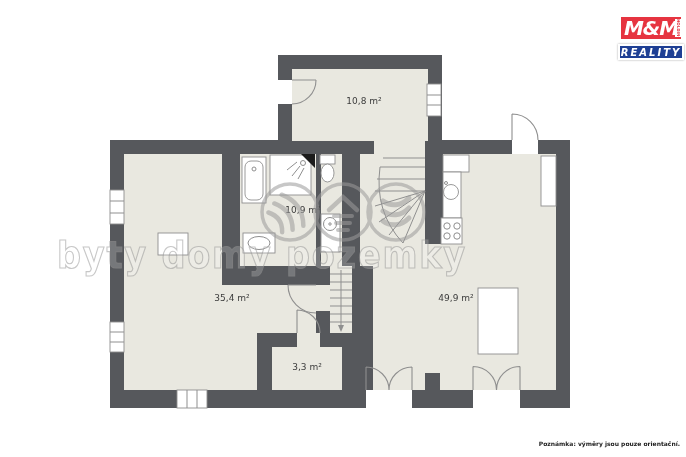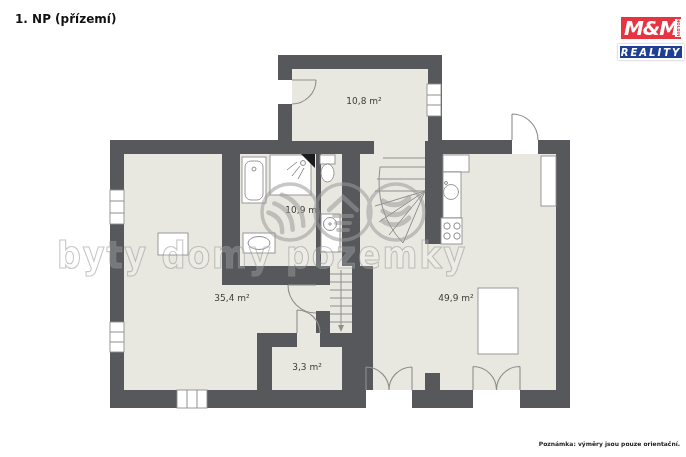--- a/index.html
+++ b/index.html
@@ -30,21 +30,20 @@
   .logo-band{height:12px;background:#1e3f94;border:2px solid #fff;
              box-shadow:0 0 2px rgba(0,0,0,.35);display:flex;align-items:center;
              justify-content:center;color:#fff;font-size:10px;font-weight:bold;
              font-style:italic;letter-spacing:2px;margin-top:-3px;text-align:center;}
 </style>
 </head>
 <body>
 
 <div class="stage">
 
-  <div class="page-title">1. NP (přízemí)</div>
 
   <div class="logo">
     <div class="logo-top">
       <span class="logo-mm">M&amp;M</span>
       <span class="logo-holding">HOLDING</span>
     </div>
     <div class="logo-band">
       <span>REALITY</span>
     </div>
   </div>

